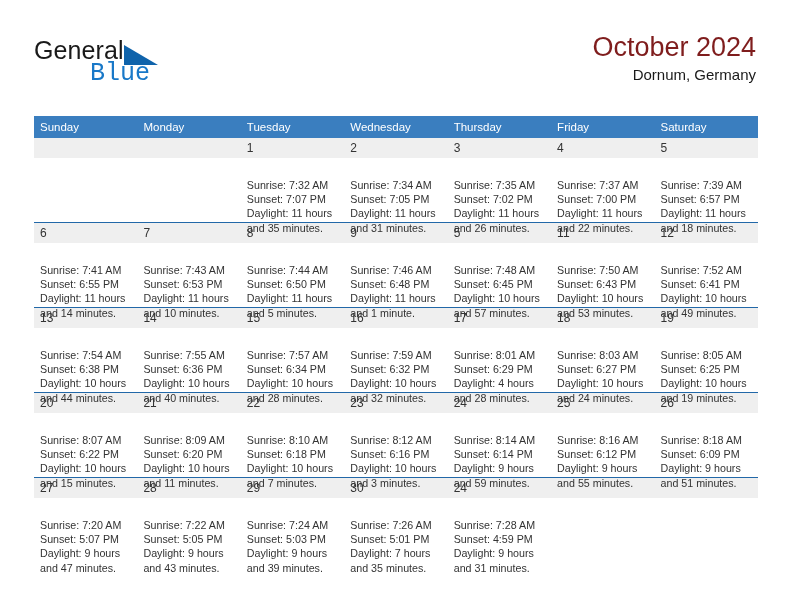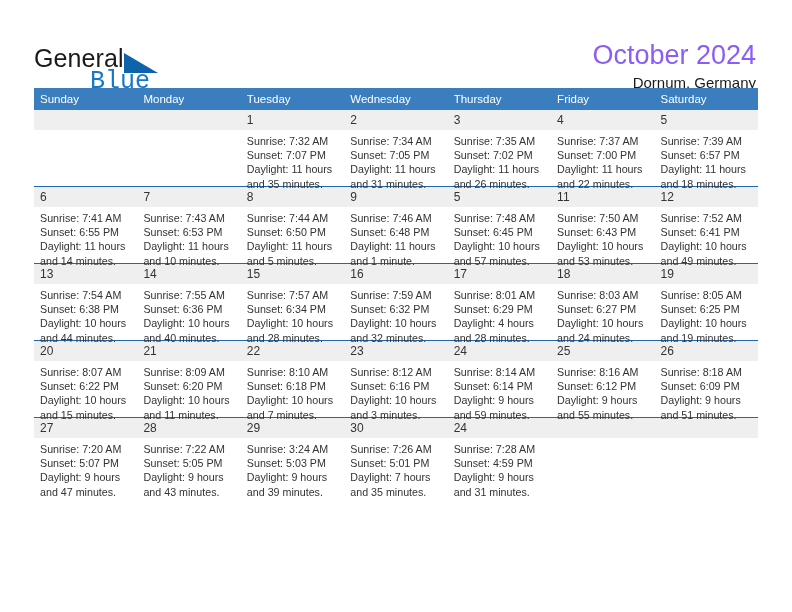--- a/index.html
+++ b/index.html
@@ -18,21 +18,21 @@
     position: relative;
     width: 792px;
     height: 612px;
     box-sizing: border-box;
   }
 
   
   .topbar {
     position: absolute;
     left: 0;
-    top: 8px;
+    top: 0;
     width: 792px;
     height: 73px;
   }
   .brand {
     position: absolute;
     left: 34px;
     top: 36px;
     width: 190px;
     height: 52px;
   }
@@ -64,36 +64,36 @@
   }
 
   .title-block {
     position: absolute;
     right: 36px;
     top: 30px;
     text-align: right;
   }
   .cal-title {
     font-size: 27px;
-    color: #8b5cf6;
+    color: #7f1d1d;
     line-height: 34px;
     white-space: nowrap;
   }
   .cal-subtitle {
     font-size: 15px;
     color: #1a1a1a;
     line-height: 22px;
     white-space: nowrap;
   }
 
   
   .calendar {
     position: absolute;
     left: 34px;
-    top: 88px;
+    top: 116px;
     width: 724px;
     border-collapse: collapse;
     table-layout: fixed;
   }
   .calendar th {
     background: #3a7ebf;
     color: #ffffff;
     font-size: 11.5px;
     font-weight: normal;
     text-align: left;
@@ -117,22 +117,22 @@
     font-size: 12px;
     color: #333333;
     padding: 3px 0 3px 6px;
     height: 14px;
     line-height: 14px;
   }
   .daynum.empty {
     color: transparent;
   }
   .cellbody {
-    padding: 4px 5px 6px 6px;
-    height: 56px;
+    padding: 20px 5px 6px 6px;
+    height: 64px;
     box-sizing: border-box;
   }
   .cellbody div {
     font-size: 10.7px;
     line-height: 14.2px;
     color: #333333;
     white-space: nowrap;
   }
   .cellbody .daylight {
     white-space: normal;
@@ -408,21 +408,21 @@
             <div class="daynum">28</div>
             <div class="cellbody">
               <div>Sunrise: 7:22 AM</div>
               <div>Sunset: 5:05 PM</div>
               <div class="daylight">Daylight: 9 hours and 43 minutes.</div>
             </div>
           </td>
           <td>
             <div class="daynum">29</div>
             <div class="cellbody">
-              <div>Sunrise: 3:24 AM</div>
+              <div>Sunrise: 7:24 AM</div>
               <div>Sunset: 5:03 PM</div>
               <div class="daylight">Daylight: 9 hours and 39 minutes.</div>
             </div>
           </td>
           <td>
             <div class="daynum">30</div>
             <div class="cellbody">
               <div>Sunrise: 7:26 AM</div>
               <div>Sunset: 5:01 PM</div>
               <div class="daylight">Daylight: 7 hours and 35 minutes.</div>

